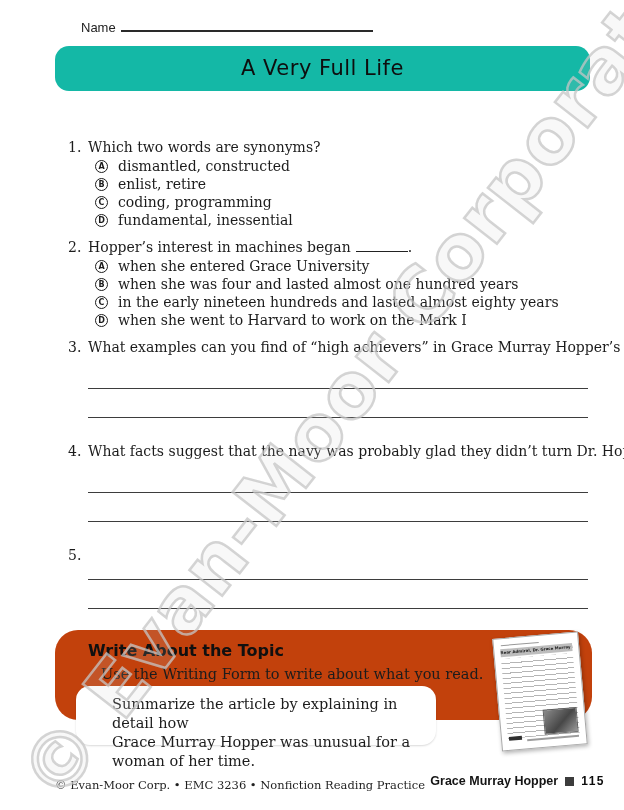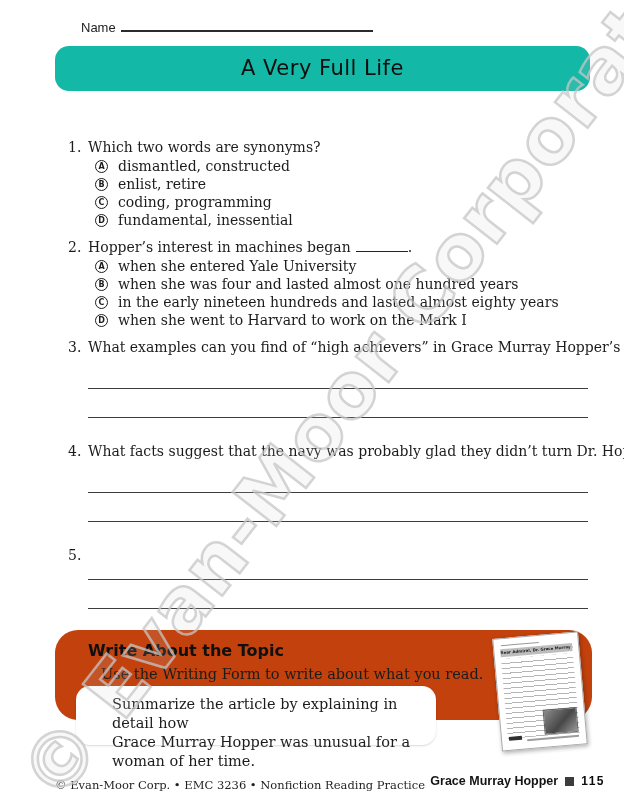--- a/index.html
+++ b/index.html
@@ -177,21 +177,21 @@
         <div class="opt"><span class="opt-letter">C</span><span>coding, programming</span></div>
         <div class="opt"><span class="opt-letter">D</span><span>fundamental, inessential</span></div>
       </div>
     </div>
 
     <div class="q">
       <div class="q-text">
         <span class="q-num">2.</span><span>Hopper’s interest in machines began</span><span class="blank"></span><span>.</span>
       </div>
       <div class="opts">
-        <div class="opt"><span class="opt-letter">A</span><span>when she entered Yale University</span></div>
+        <div class="opt"><span class="opt-letter">A</span><span>when she entered Grace University</span></div>
         <div class="opt"><span class="opt-letter">B</span><span>when she was four and lasted almost one hundred years</span></div>
         <div class="opt"><span class="opt-letter">C</span><span>in the early nineteen hundreds and lasted almost eighty years</span></div>
         <div class="opt"><span class="opt-letter">D</span><span>when she went to Harvard to work on the Mark I</span></div>
       </div>
     </div>
 
     <div class="q short">
       <div class="q-text">
         <span class="q-num">3.</span><span>What examples can you find of “high achievers” in Grace Murray Hopper’s family?</span>
       </div>

